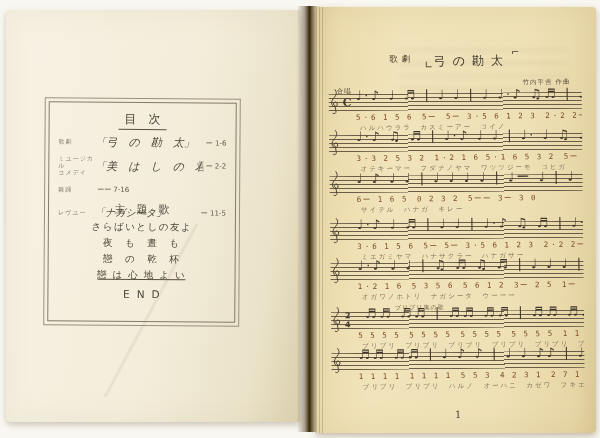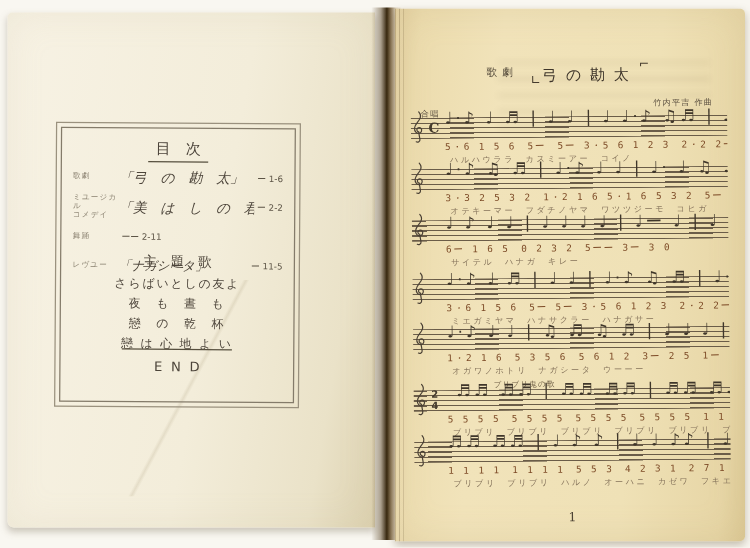--- a/index.html
+++ b/index.html
@@ -137,21 +137,21 @@
           <span class="epages">ー 1-6</span>
         </div>
         <div class="toc-entry">
           <span class="genre">ミユージカル
 コメデイ</span>
           <span class="etitle">「美　は　し　の　君」</span>
           <span class="epages">ー 2-2</span>
         </div>
         <div class="toc-entry gap8">
           <span class="genre">舞踊</span>
-          <span class="epages">ーー 2-11</span>
+          <span class="epages">ーー 7-16</span>
         </div>
         <div class="toc-entry">
           <span class="genre">レヴユー</span>
           <span class="etitle small">「ナガシータ」</span>
           <span class="epages">ー 11-5</span>
         </div>
       </div>
 
       <div class="theme">
         <div class="theme-head">主　題　歌</div>

